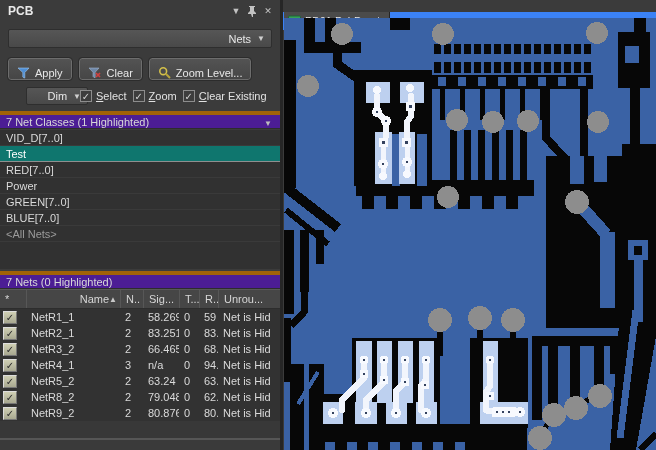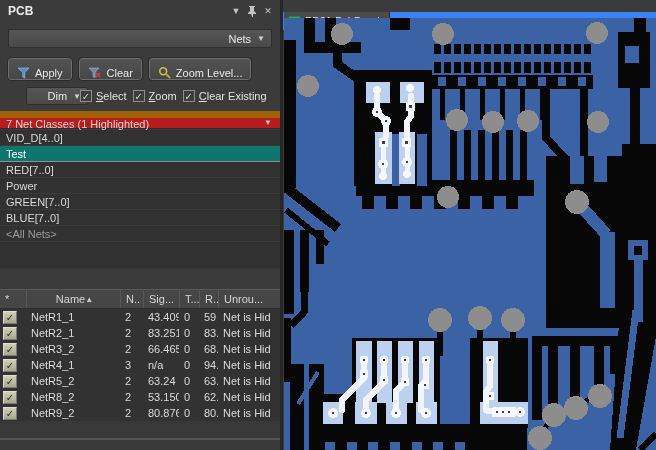--- a/index.html
+++ b/index.html
@@ -22,35 +22,35 @@
   .btnrow{position:absolute;left:8px;top:58px;display:flex;gap:7px;}
   .btn{height:22px;background:linear-gradient(#535353,#464646);border:1px solid #6d6d6d;outline:1px solid #2c2c2c;border-radius:3px;display:flex;align-items:flex-end;gap:5px;padding:0 8px;color:#e8e8e8;font-size:11px;white-space:nowrap;}
   .btn svg{display:block;}
 
   .dimrow{position:absolute;left:80px;top:87px;width:200px;height:18px;display:flex;align-items:center;gap:6px;overflow:hidden;}
   .chk-group{display:flex;align-items:center;gap:4px;white-space:nowrap;}
   .chk{width:12px;height:12px;background:#3d3d3d;border:1px solid #8d8d8d;color:#d4d4d4;font-size:10px;line-height:11px;text-align:center;}
   .chk-label{font-size:11px;color:#e2e2e2;display:inline-block;}
   .chk-label::first-letter{text-decoration:underline;}
 
-  .secthead{position:absolute;left:0;width:280px;height:18px;background:#b91c1c;border-top:7px solid #a16207;border-bottom:1px solid #2d2d2d;display:flex;align-items:flex-start;color:#d8d8d8;font-size:11px;}
+  .secthead{position:absolute;left:0;width:280px;height:18px;background:#4c1d95;border-top:4px solid #a16207;border-bottom:1px solid #2d2d2d;display:flex;align-items:flex-end;color:#d8d8d8;font-size:11px;}
   .secthead .ht{flex:1;padding-left:6px;}
   .secthead .harr{font-size:8px;color:#bdbdbd;padding-right:8px;}
   #classes-head{top:111px;}
   #nets-head{top:271px;}
 
   #class-list{position:absolute;left:0;top:130px;width:280px;height:139px;background:#313131;}
   .cls-item{height:16px;line-height:16px;font-size:11px;color:#dadada;padding-left:6px;border-bottom:1px solid #3a3a3a;}
   .cls-item.sel{background:#0f766e;color:#ffffff;border-bottom:1px solid #8f8f8f;}
   .cls-item.dim{color:#9b9b9b;}
 
   #net-table-head{position:absolute;left:0;top:289px;width:280px;height:20px;background:#464646;border-top:1px solid #585858;border-bottom:1px solid #2d2d2d;display:grid;grid-template-columns:26px 94px 23px 36px 20px 19px 1fr;align-items:center;}
   #net-table-head .hc{font-size:11px;color:#d6d6d6;padding-left:5px;border-left:1px solid #575757;height:100%;display:flex;align-items:center;overflow:hidden;white-space:nowrap;}
   #net-table-head .hc:first-child{border-left:none;}
-  #net-table-head .name-hc{justify-content:center;padding-right:3px;}
+  #net-table-head .name-hc{justify-content:flex-end;padding-right:3px;}
   .sortarr{font-size:8px;color:#c8c8c8;}
 
   #net-table{position:absolute;left:0;top:309px;width:280px;background:#323232;}
   .nrow{height:16px;display:grid;grid-template-columns:26px 94px 23px 36px 20px 19px 1fr;align-items:center;}
   .nrow .nc{font-size:11px;color:#dadada;padding-left:5px;white-space:nowrap;overflow:hidden;}
   .rowchk{width:14px;height:13px;margin-left:3px;background:linear-gradient(#cfcfb4,#a8a890);border:1px solid #777;border-top-color:#ddd;border-left-color:#ddd;color:#2a2a2a;font-size:10px;line-height:12px;text-align:center;}
   #table-bottom-gap{position:absolute;left:0;top:421px;width:280px;height:29px;background:#383838;}
   #panel-bottom-line{position:absolute;left:0;top:438px;width:280px;height:2px;background:#565656;}
   #panel-bottom{position:absolute;left:0;top:440px;width:280px;height:10px;background:#3a3a3a;}
 
@@ -126,49 +126,52 @@
         <span class="chk-label">Clear Existing</span>
       </span>
     </div>
 
     <div class="secthead" id="classes-head">
       <span class="ht">7 Net Classes (1 Highlighted)</span>
       <span class="harr">▼</span>
     </div>
 
     <div id="class-list">
-      <div class="cls-item">VID_D[4..0]</div>
+      <div class="cls-item">VID_D[7..0]</div>
       <div class="cls-item sel">Test</div>
       <div class="cls-item">RED[7..0]</div>
       <div class="cls-item">Power</div>
       <div class="cls-item">GREEN[7..0]</div>
       <div class="cls-item">BLUE[7..0]</div>
       <div class="cls-item dim">&lt;All Nets&gt;</div>
     </div>
 
+    <div class="secthead" id="nets-head">
+      <span class="ht">7 Nets (0 Highlighted)</span>
+    </div>
 
     <div id="net-table-head">
       <div class="hc">*</div>
       <div class="hc name-hc">
         <span>Name</span>
         <span class="sortarr">▲</span>
       </div>
       <div class="hc">N..</div>
       <div class="hc">Sig...</div>
       <div class="hc">T...</div>
       <div class="hc">R...</div>
       <div class="hc">Unrou...</div>
     </div>
 
     <div id="net-table">
       <div class="nrow">
         <div class="rowchk">✓</div>
         <div class="nc">NetR1_1</div>
         <div class="nc">2</div>
-        <div class="nc">43.409</div>
+        <div class="nc">58.269</div>
         <div class="nc">0</div>
         <div class="nc">59</div>
         <div class="nc">Net is Hid</div>
       </div>
       <div class="nrow">
         <div class="rowchk">✓</div>
         <div class="nc">NetR2_1</div>
         <div class="nc">2</div>
         <div class="nc">83.251</div>
         <div class="nc">0</div>
@@ -199,21 +202,21 @@
         <div class="nc">2</div>
         <div class="nc">63.24</div>
         <div class="nc">0</div>
         <div class="nc">63.</div>
         <div class="nc">Net is Hid</div>
       </div>
       <div class="nrow">
         <div class="rowchk">✓</div>
         <div class="nc">NetR8_2</div>
         <div class="nc">2</div>
-        <div class="nc">53.150</div>
+        <div class="nc">79.048</div>
         <div class="nc">0</div>
         <div class="nc">62.</div>
         <div class="nc">Net is Hid</div>
       </div>
       <div class="nrow">
         <div class="rowchk">✓</div>
         <div class="nc">NetR9_2</div>
         <div class="nc">2</div>
         <div class="nc">80.876</div>
         <div class="nc">0</div>

